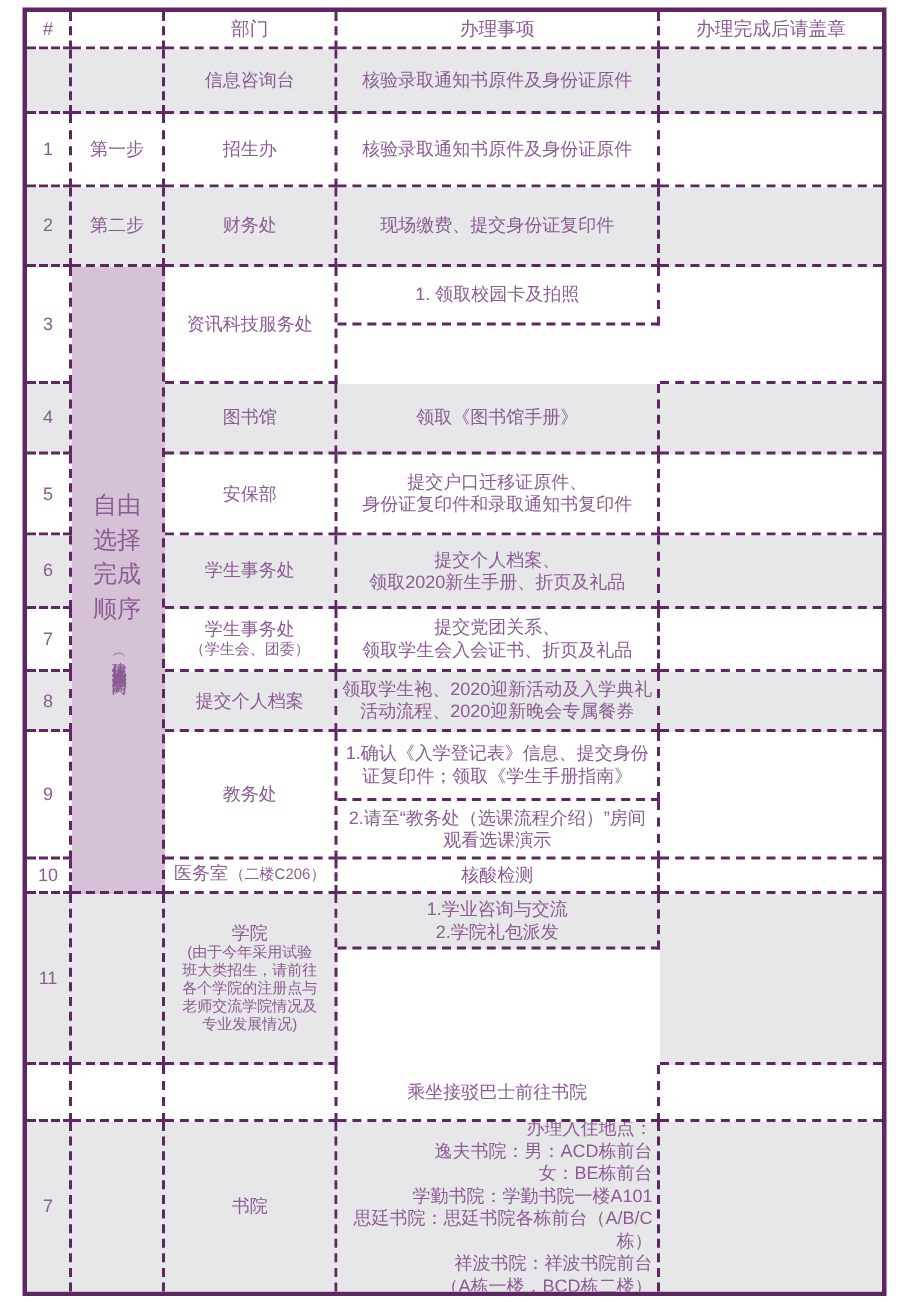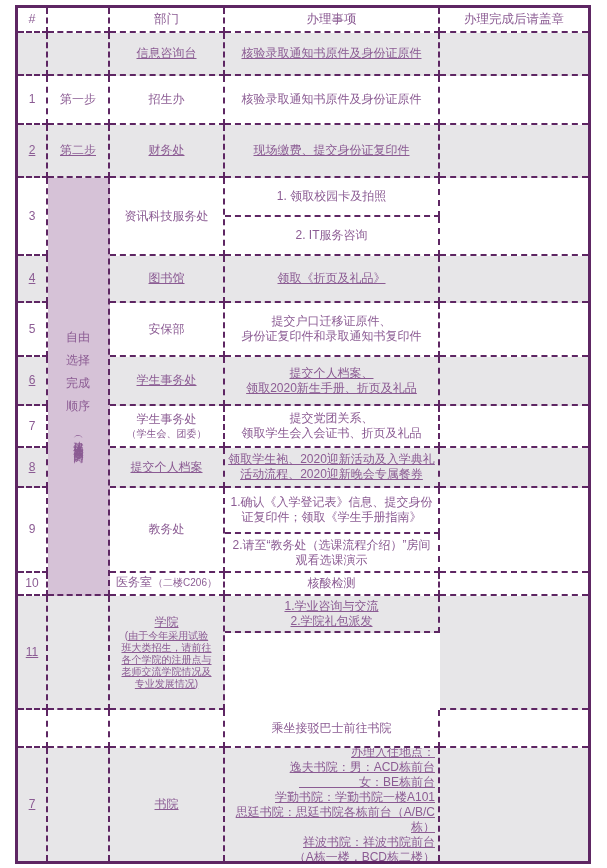--- a/index.html
+++ b/index.html
@@ -29,29 +29,29 @@
     display:flex;flex-direction:column;
     align-items:center;justify-content:center;
     text-align:center;
     font-size:12px;line-height:15px;
     padding:2px 3px;
     box-sizing:border-box;
     overflow:hidden;
   }
   .nr{border-right:none;}
   .nb{border-bottom:none;}
-  .gray{background:var(--gray);text-decoration:underline;}
+  .gray{background:var(--gray);}
   .pinkcell{background:var(--pink);}
   .hdr{font-size:12.5px;}
   .pre{white-space:pre-line;}
   .small{font-size:10px;line-height:12px;}
   .deptnote{font-size:10px;line-height:13px;}
   .left{align-items:flex-start;text-align:right;padding-left:8px;}
   .leftblock{text-align:left;}
-  .vtitle{font-size:12px;line-height:23px;white-space:pre-line;}
+  .vtitle{font-size:16px;line-height:23px;white-space:pre-line;}
   .vnote{
     writing-mode:vertical-rl;
     font-size:10px;line-height:12px;
     letter-spacing:1px;
     margin-top:14px;
     max-height:210px;
   }
   .inline{flex-direction:row;align-items:baseline;gap:1px;}
 </style>
 </head>
@@ -123,33 +123,30 @@
 
   <div class="c" style="grid-column:1;grid-row:5 / span 2">
       <span>3</span>
     </div>
   <div class="c" style="grid-column:3;grid-row:5 / span 2">
       <span>资讯科技服务处</span>
     </div>
   <div class="c" style="grid-column:4;grid-row:5">
       <span>1. 领取校园卡及拍照</span>
     </div>
-  <div class="c" style="grid-column:4;grid-row:6">
-      <span>2. IT服务咨询</span>
-    </div>
   <div class="c nr" style="grid-column:5;grid-row:5 / span 2"></div>
 
   <div class="c gray" style="grid-column:1;grid-row:7">
       <span>4</span>
     </div>
   <div class="c gray" style="grid-column:3;grid-row:7">
       <span>图书馆</span>
     </div>
   <div class="c gray" style="grid-column:4;grid-row:7">
-      <span>领取《折页及礼品》</span>
+      <span>领取《图书馆手册》</span>
     </div>
   <div class="c gray nr" style="grid-column:5;grid-row:7"></div>
 
   <div class="c" style="grid-column:1;grid-row:8">
       <span>5</span>
     </div>
   <div class="c pre" style="grid-column:4;grid-row:8"><span class="pre">提交户口迁移证原件、
 身份证复印件和录取通知书复印件</span></div>
   <div class="c" style="grid-column:3;grid-row:8">
       <span>安保部</span>

